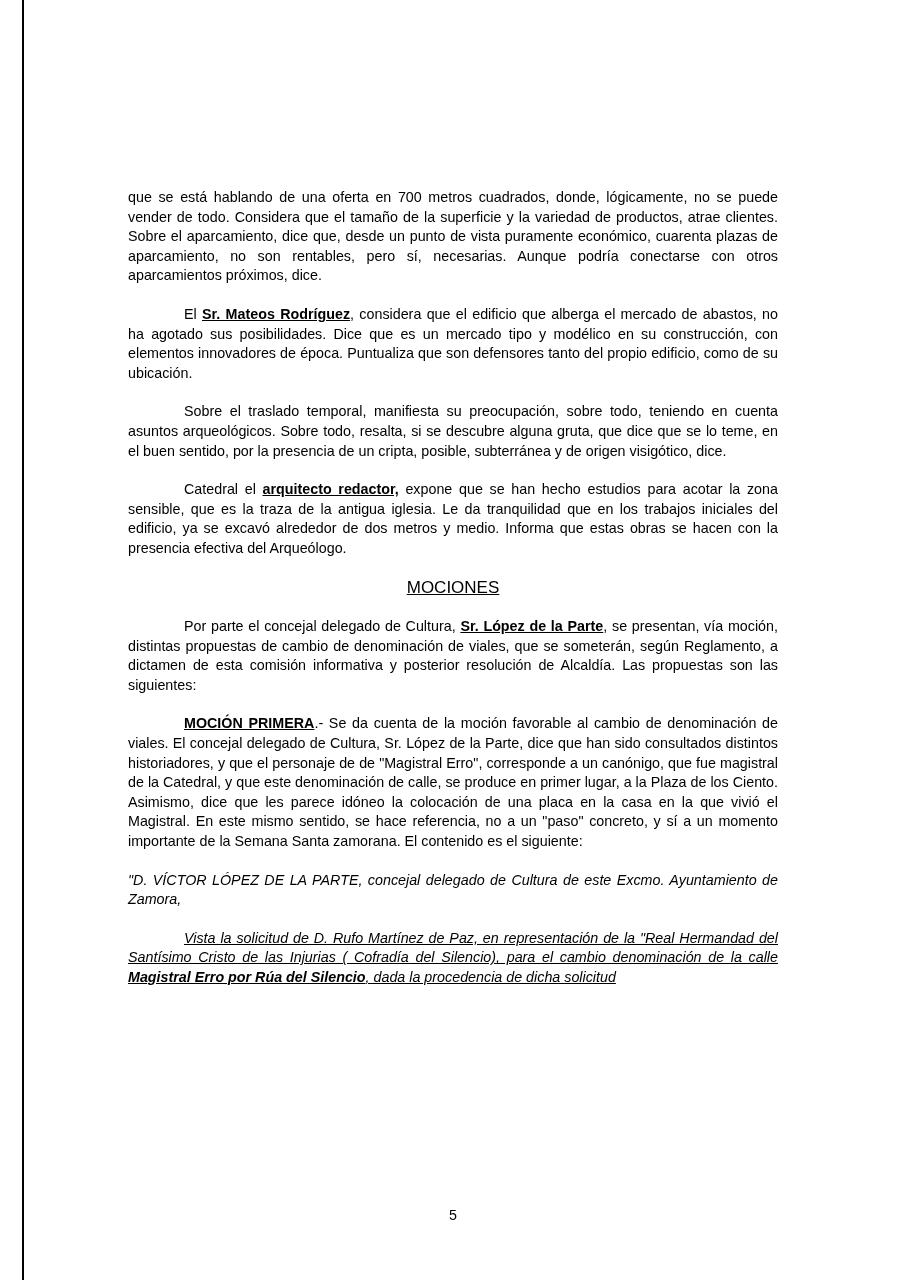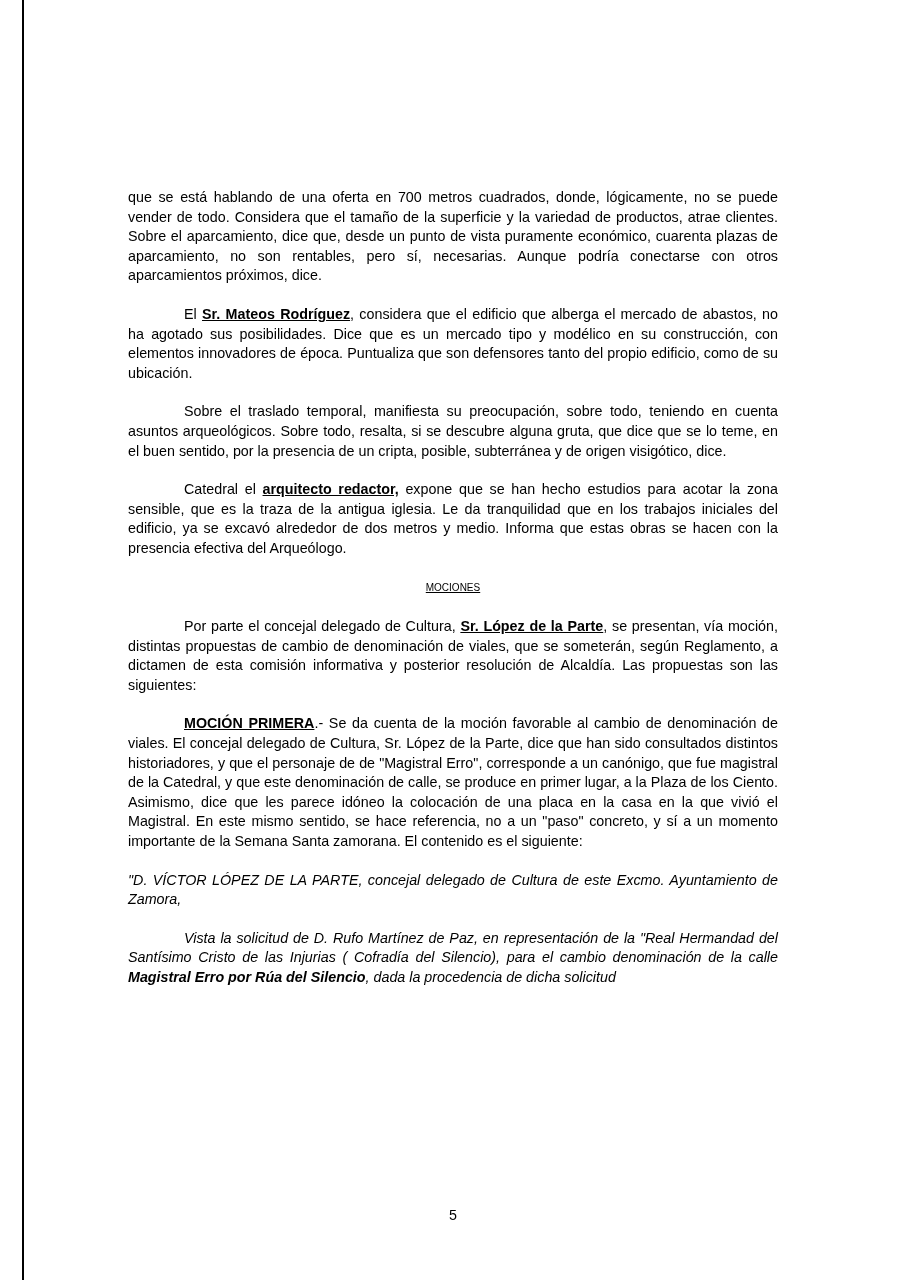--- a/index.html
+++ b/index.html
@@ -36,33 +36,34 @@
   }
   p {
     margin: 0 0 19px 0;
     font-size: 14.3px;
     line-height: 19.6px;
     text-align: justify;
     text-justify: inter-word;
   }
   p.last {
     margin-bottom: 8px;
+    text-decoration: underline;
   }
   .indent {
     text-indent: 56px;
   }
   b, .b { font-weight: bold; }
   .bu { font-weight: bold; text-decoration: underline; }
   .it { font-style: italic; }
   .heading-mociones {
     text-align: center;
     text-decoration: underline;
     text-indent: 0;
     margin: 15px 0 20px 0;
-    font-size: 10px;
+    font-size: 17px;
     line-height: 19.6px;
   }
   .pagenum {
     position: absolute;
     left: 0;
     top: 1206px;
     width: 906px;
     text-align: center;
     font-size: 14.3px;
     line-height: 18px;

